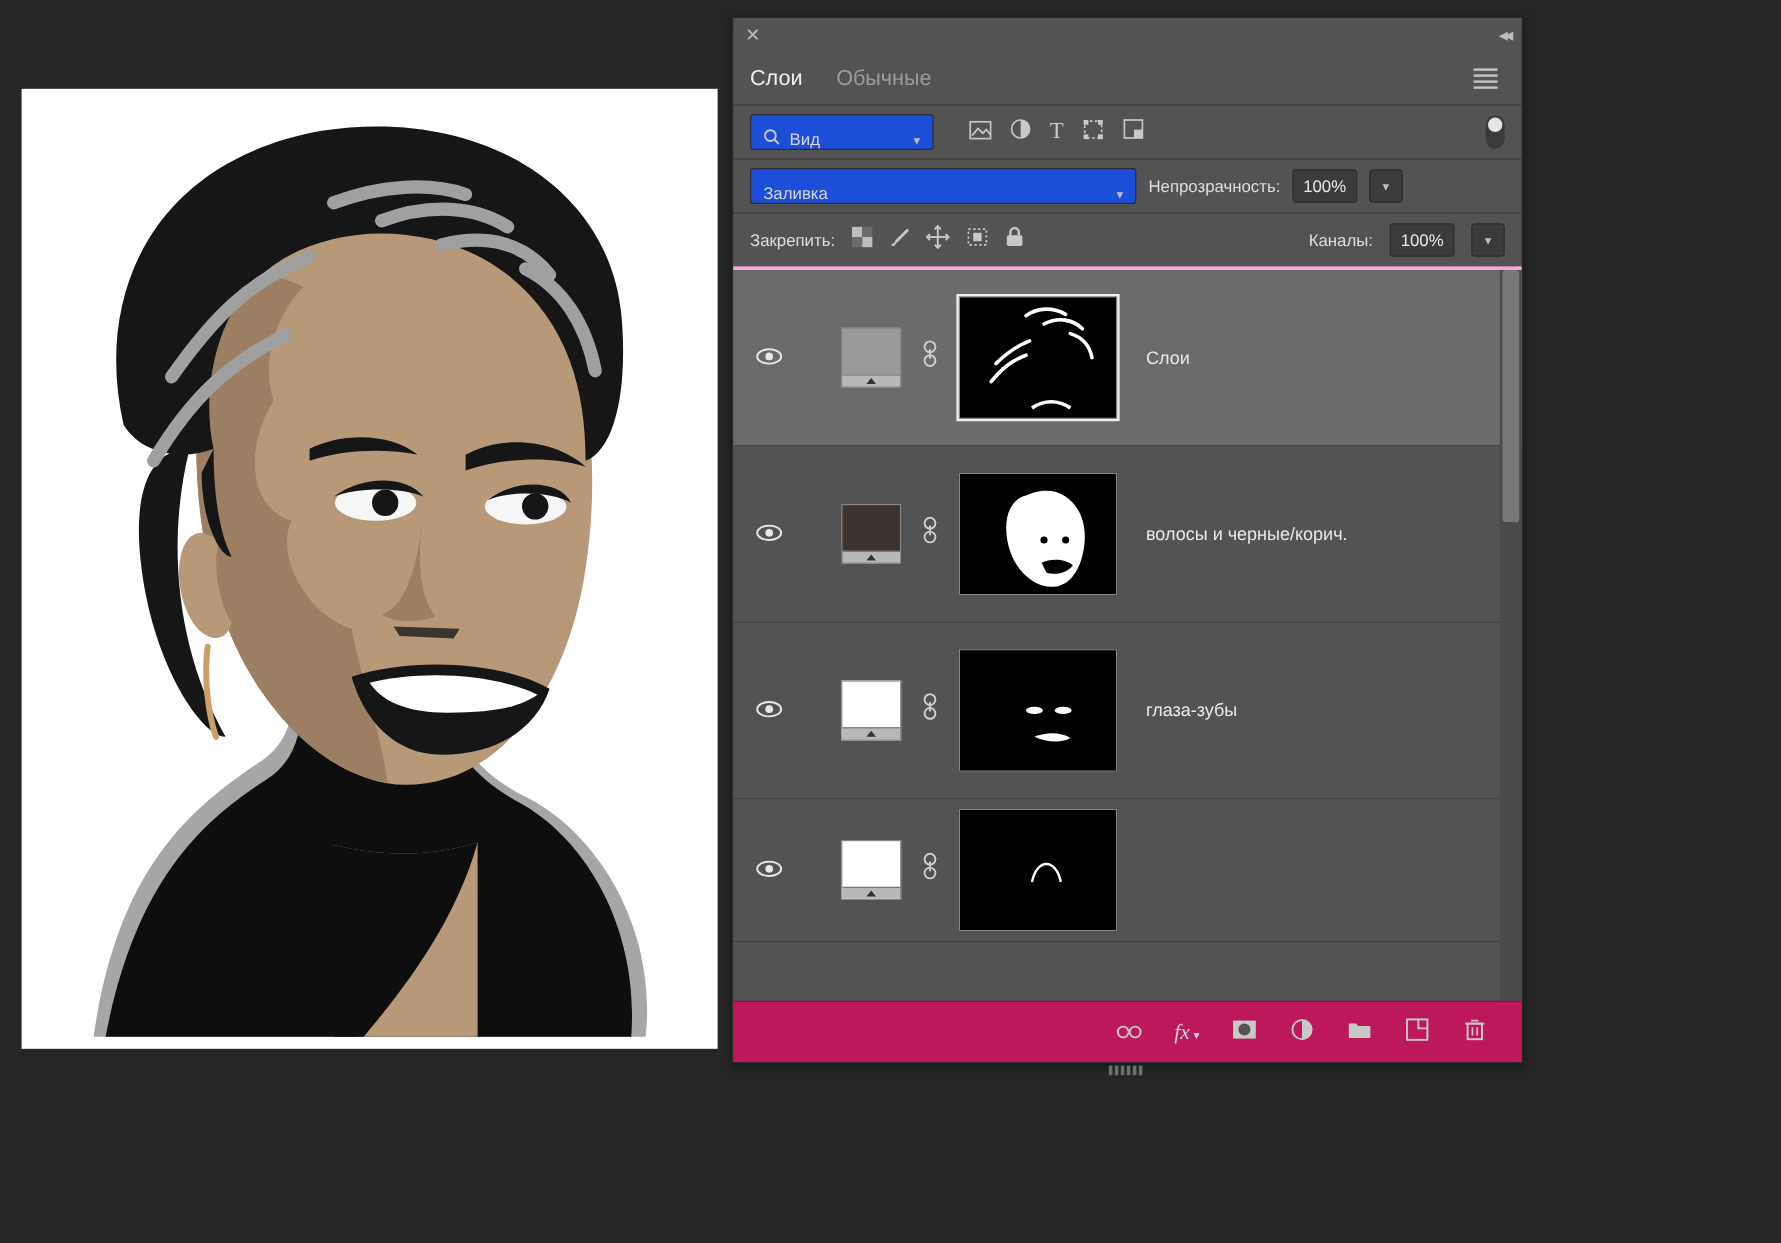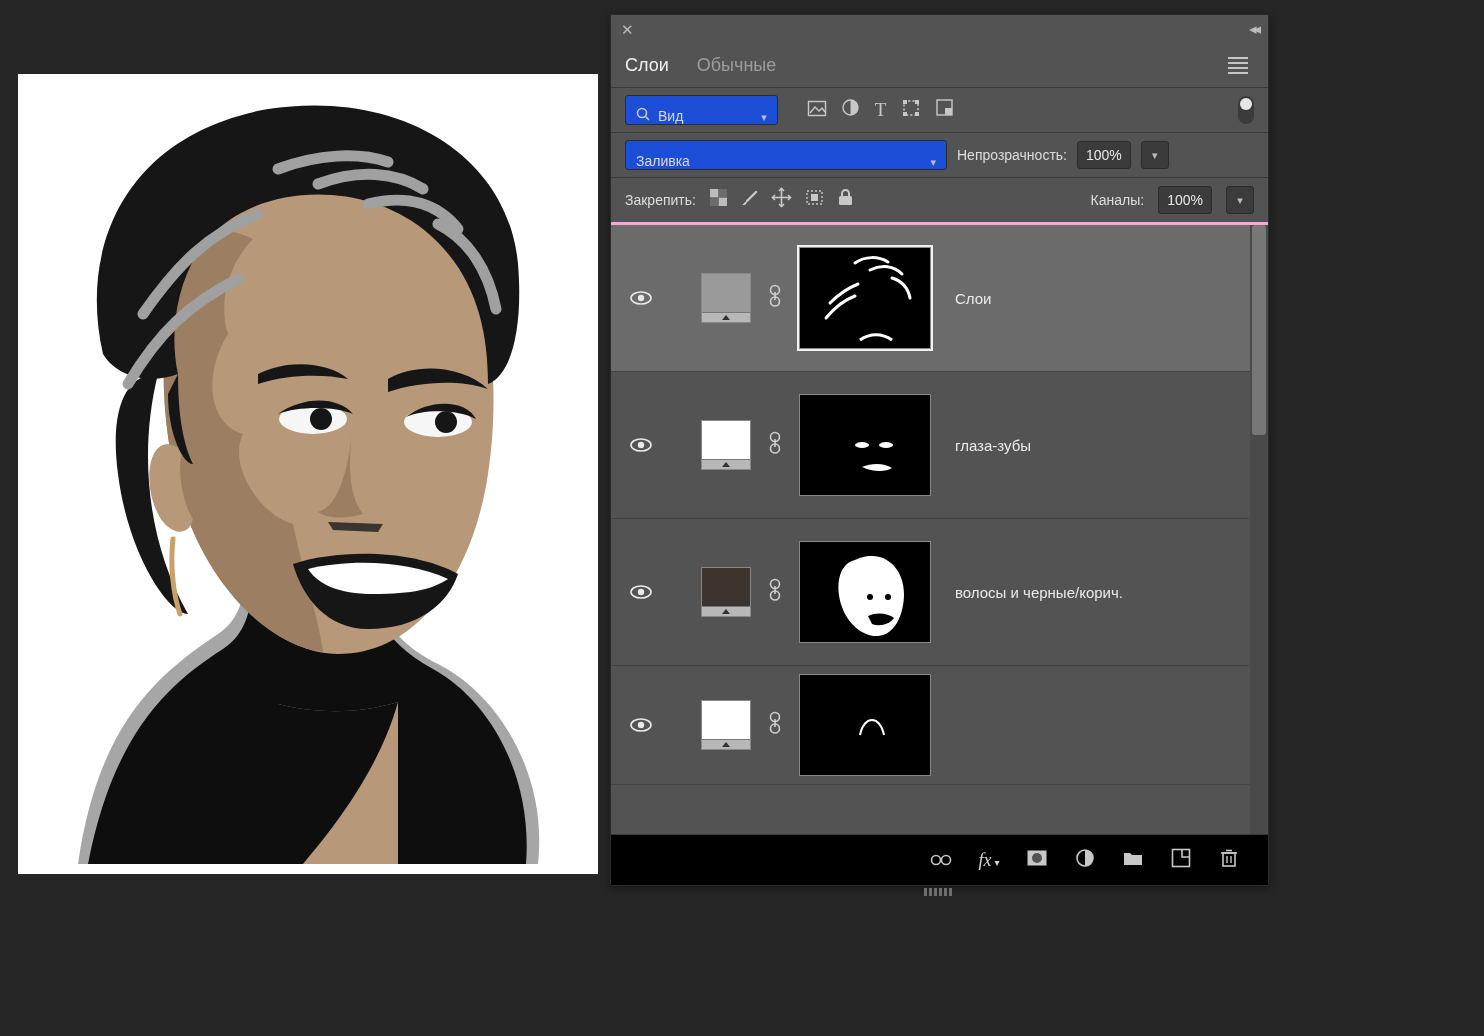--- a/index.html
+++ b/index.html
@@ -45,21 +45,21 @@
   .fillthumb .bar{height:9px;width:100%;background:#b8b8b8;border-top:1px solid #777;display:flex;justify-content:center;align-items:center}
   .fillthumb .bar::after{content:"";width:0;height:0;border-left:4px solid transparent;border-right:4px solid transparent;border-bottom:5px solid #333}
   .link{font-size:20px;color:#cfcfcf;width:24px;text-align:center}
   .maskthumb{width:130px;height:100px;background:#000;border:1px solid #888;position:relative;flex-shrink:0;display:flex;align-items:center;justify-content:center;overflow:hidden}
   .layer.sel .maskthumb{outline:2px solid #f0f0f0;outline-offset:0}
   .lname{font-size:15px;color:#eaeaea;margin-left:12px}
   
   .scrollbar{position:absolute;right:0;top:0;width:18px;height:100%;background:#4a4a4a}
   .scrollthumb{position:absolute;right:2px;top:0;width:14px;height:210px;background:#777;border-radius:3px}
   
-  .bottombar{position:absolute;left:0;right:0;bottom:0;height:50px;background:#000000;border-top:1px solid #3a3a3a;display:flex;align-items:center;justify-content:flex-end;gap:26px;padding:0 28px;color:#d6d6d6;font-size:18px}
+  .bottombar{position:absolute;left:0;right:0;bottom:0;height:50px;background:#be185d;border-top:1px solid #3a3a3a;display:flex;align-items:center;justify-content:flex-end;gap:26px;padding:0 28px;color:#d6d6d6;font-size:18px}
   .bottombar .ico{width:22px;text-align:center}
   
   .grip{position:absolute;left:918px;top:888px;width:40px;height:10px;display:flex;gap:2px;justify-content:center}
   .grip span{width:3px;height:8px;background:#6e6e6e}
   
   svg{overflow:visible}
 </style>
 </head>
 <body>
 
@@ -272,63 +272,63 @@
               </svg>
             </div>
             <div class="lname">Слои</div>
           </div>
           <div class="layer">
             <div class="eye"><svg width="22" height="14">
                 <ellipse cx="11" cy="7" rx="10" ry="6" fill="none" stroke="#e8e8e8" stroke-width="1.6"></ellipse>
                 <circle cx="11" cy="7" r="3.2" fill="#e8e8e8"></circle>
               </svg></div>
             <div class="spacer-indent"></div>
-            <div class="fillthumb" style="background:#ffffff">
-              <div class="bar"></div>
-            </div>
-            <div class="link"><svg width="12" height="22">
-                <rect x="1.5" y="0.5" width="9" height="9" rx="4.5" fill="none" stroke="#cfcfcf" stroke-width="1.6"></rect>
-                <rect x="1.5" y="12" width="9" height="9" rx="4.5" fill="none" stroke="#cfcfcf" stroke-width="1.6"></rect>
-                <line x1="6" y1="7" x2="6" y2="15" stroke="#cfcfcf" stroke-width="1.6"></line>
-              </svg></div>
-            <div class="maskthumb">
-              <svg width="130" height="100">
-                <rect width="130" height="100" fill="#000"></rect>
-                <ellipse cx="62" cy="50" rx="7" ry="3" fill="#fff"></ellipse>
-                <ellipse cx="86" cy="50" rx="7" ry="3" fill="#fff"></ellipse>
-                <path d="M62 72 C72 68 84 68 92 73 C86 77 72 77 62 72 Z" fill="#fff"></path>
-              </svg>
-            </div>
-            <div class="lname">глаза-зубы</div>
-          </div>
-          <div class="layer">
-            <div class="eye"><svg width="22" height="14">
-                <ellipse cx="11" cy="7" rx="10" ry="6" fill="none" stroke="#e8e8e8" stroke-width="1.6"></ellipse>
-                <circle cx="11" cy="7" r="3.2" fill="#e8e8e8"></circle>
-              </svg></div>
-            <div class="spacer-indent"></div>
             <div class="fillthumb" style="background:#3b342f">
               <div class="bar"></div>
             </div>
             <div class="link"><svg width="12" height="22">
                 <rect x="1.5" y="0.5" width="9" height="9" rx="4.5" fill="none" stroke="#cfcfcf" stroke-width="1.6"></rect>
                 <rect x="1.5" y="12" width="9" height="9" rx="4.5" fill="none" stroke="#cfcfcf" stroke-width="1.6"></rect>
                 <line x1="6" y1="7" x2="6" y2="15" stroke="#cfcfcf" stroke-width="1.6"></line>
               </svg></div>
             <div class="maskthumb">
               <svg width="130" height="100">
                 <rect width="130" height="100" fill="#000"></rect>
                 <path d="M55 18 C38 22 35 45 42 65 C48 82 63 95 78 94 C95 93 104 72 104 52 C104 30 90 14 72 14 C64 14 60 16 55 18 Z" fill="#fff"></path>
                 <circle cx="70" cy="55" r="3" fill="#000"></circle>
                 <circle cx="88" cy="55" r="3" fill="#000"></circle>
                 <path d="M68 74 C76 70 88 71 94 76 C90 82 80 85 72 82 Z" fill="#000"></path>
               </svg>
             </div>
             <div class="lname">волосы и черные/корич.</div>
           </div>
+          <div class="layer">
+            <div class="eye"><svg width="22" height="14">
+                <ellipse cx="11" cy="7" rx="10" ry="6" fill="none" stroke="#e8e8e8" stroke-width="1.6"></ellipse>
+                <circle cx="11" cy="7" r="3.2" fill="#e8e8e8"></circle>
+              </svg></div>
+            <div class="spacer-indent"></div>
+            <div class="fillthumb" style="background:#ffffff">
+              <div class="bar"></div>
+            </div>
+            <div class="link"><svg width="12" height="22">
+                <rect x="1.5" y="0.5" width="9" height="9" rx="4.5" fill="none" stroke="#cfcfcf" stroke-width="1.6"></rect>
+                <rect x="1.5" y="12" width="9" height="9" rx="4.5" fill="none" stroke="#cfcfcf" stroke-width="1.6"></rect>
+                <line x1="6" y1="7" x2="6" y2="15" stroke="#cfcfcf" stroke-width="1.6"></line>
+              </svg></div>
+            <div class="maskthumb">
+              <svg width="130" height="100">
+                <rect width="130" height="100" fill="#000"></rect>
+                <ellipse cx="62" cy="50" rx="7" ry="3" fill="#fff"></ellipse>
+                <ellipse cx="86" cy="50" rx="7" ry="3" fill="#fff"></ellipse>
+                <path d="M62 72 C72 68 84 68 92 73 C86 77 72 77 62 72 Z" fill="#fff"></path>
+              </svg>
+            </div>
+            <div class="lname">глаза-зубы</div>
+          </div>
           <div class="layer" style="min-height: 50px;">
             <div class="eye"><svg width="22" height="14">
                 <ellipse cx="11" cy="7" rx="10" ry="6" fill="none" stroke="#e8e8e8" stroke-width="1.6"></ellipse>
                 <circle cx="11" cy="7" r="3.2" fill="#e8e8e8"></circle>
               </svg></div>
             <div class="spacer-indent"></div>
             <div class="fillthumb" style="background:#ffffff">
               <div class="bar"></div>
             </div>
             <div class="link"><svg width="12" height="22">

